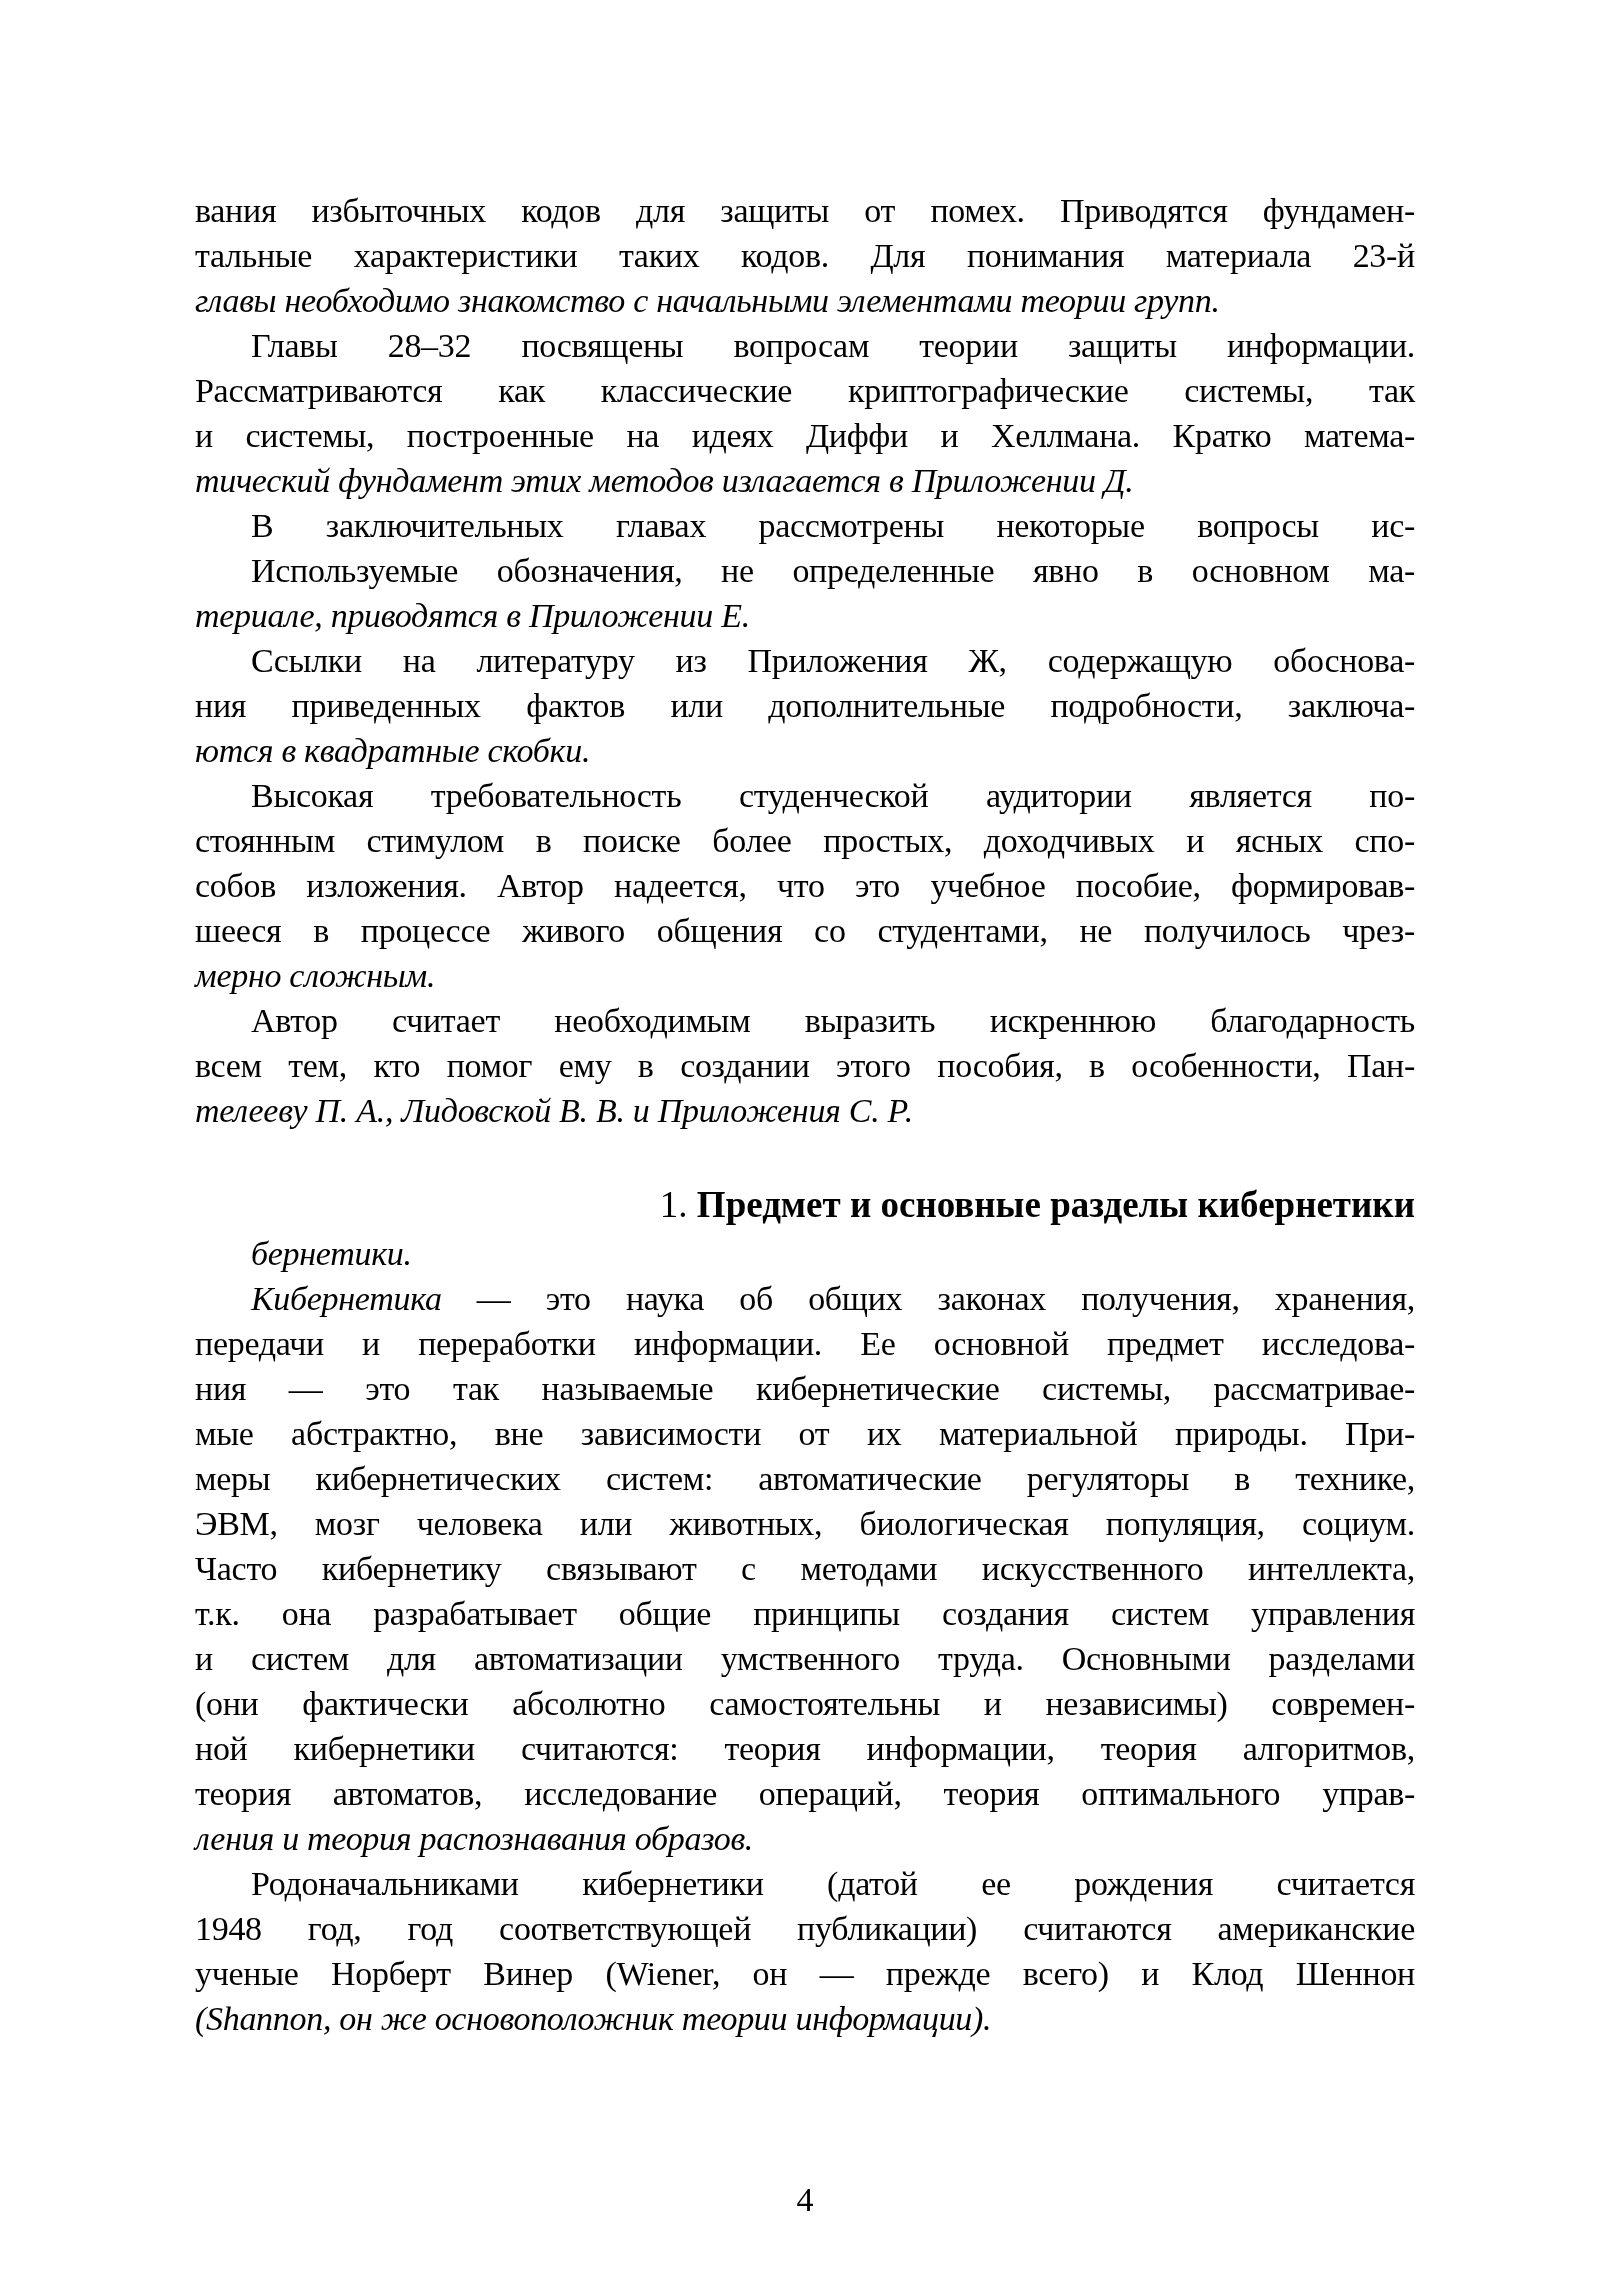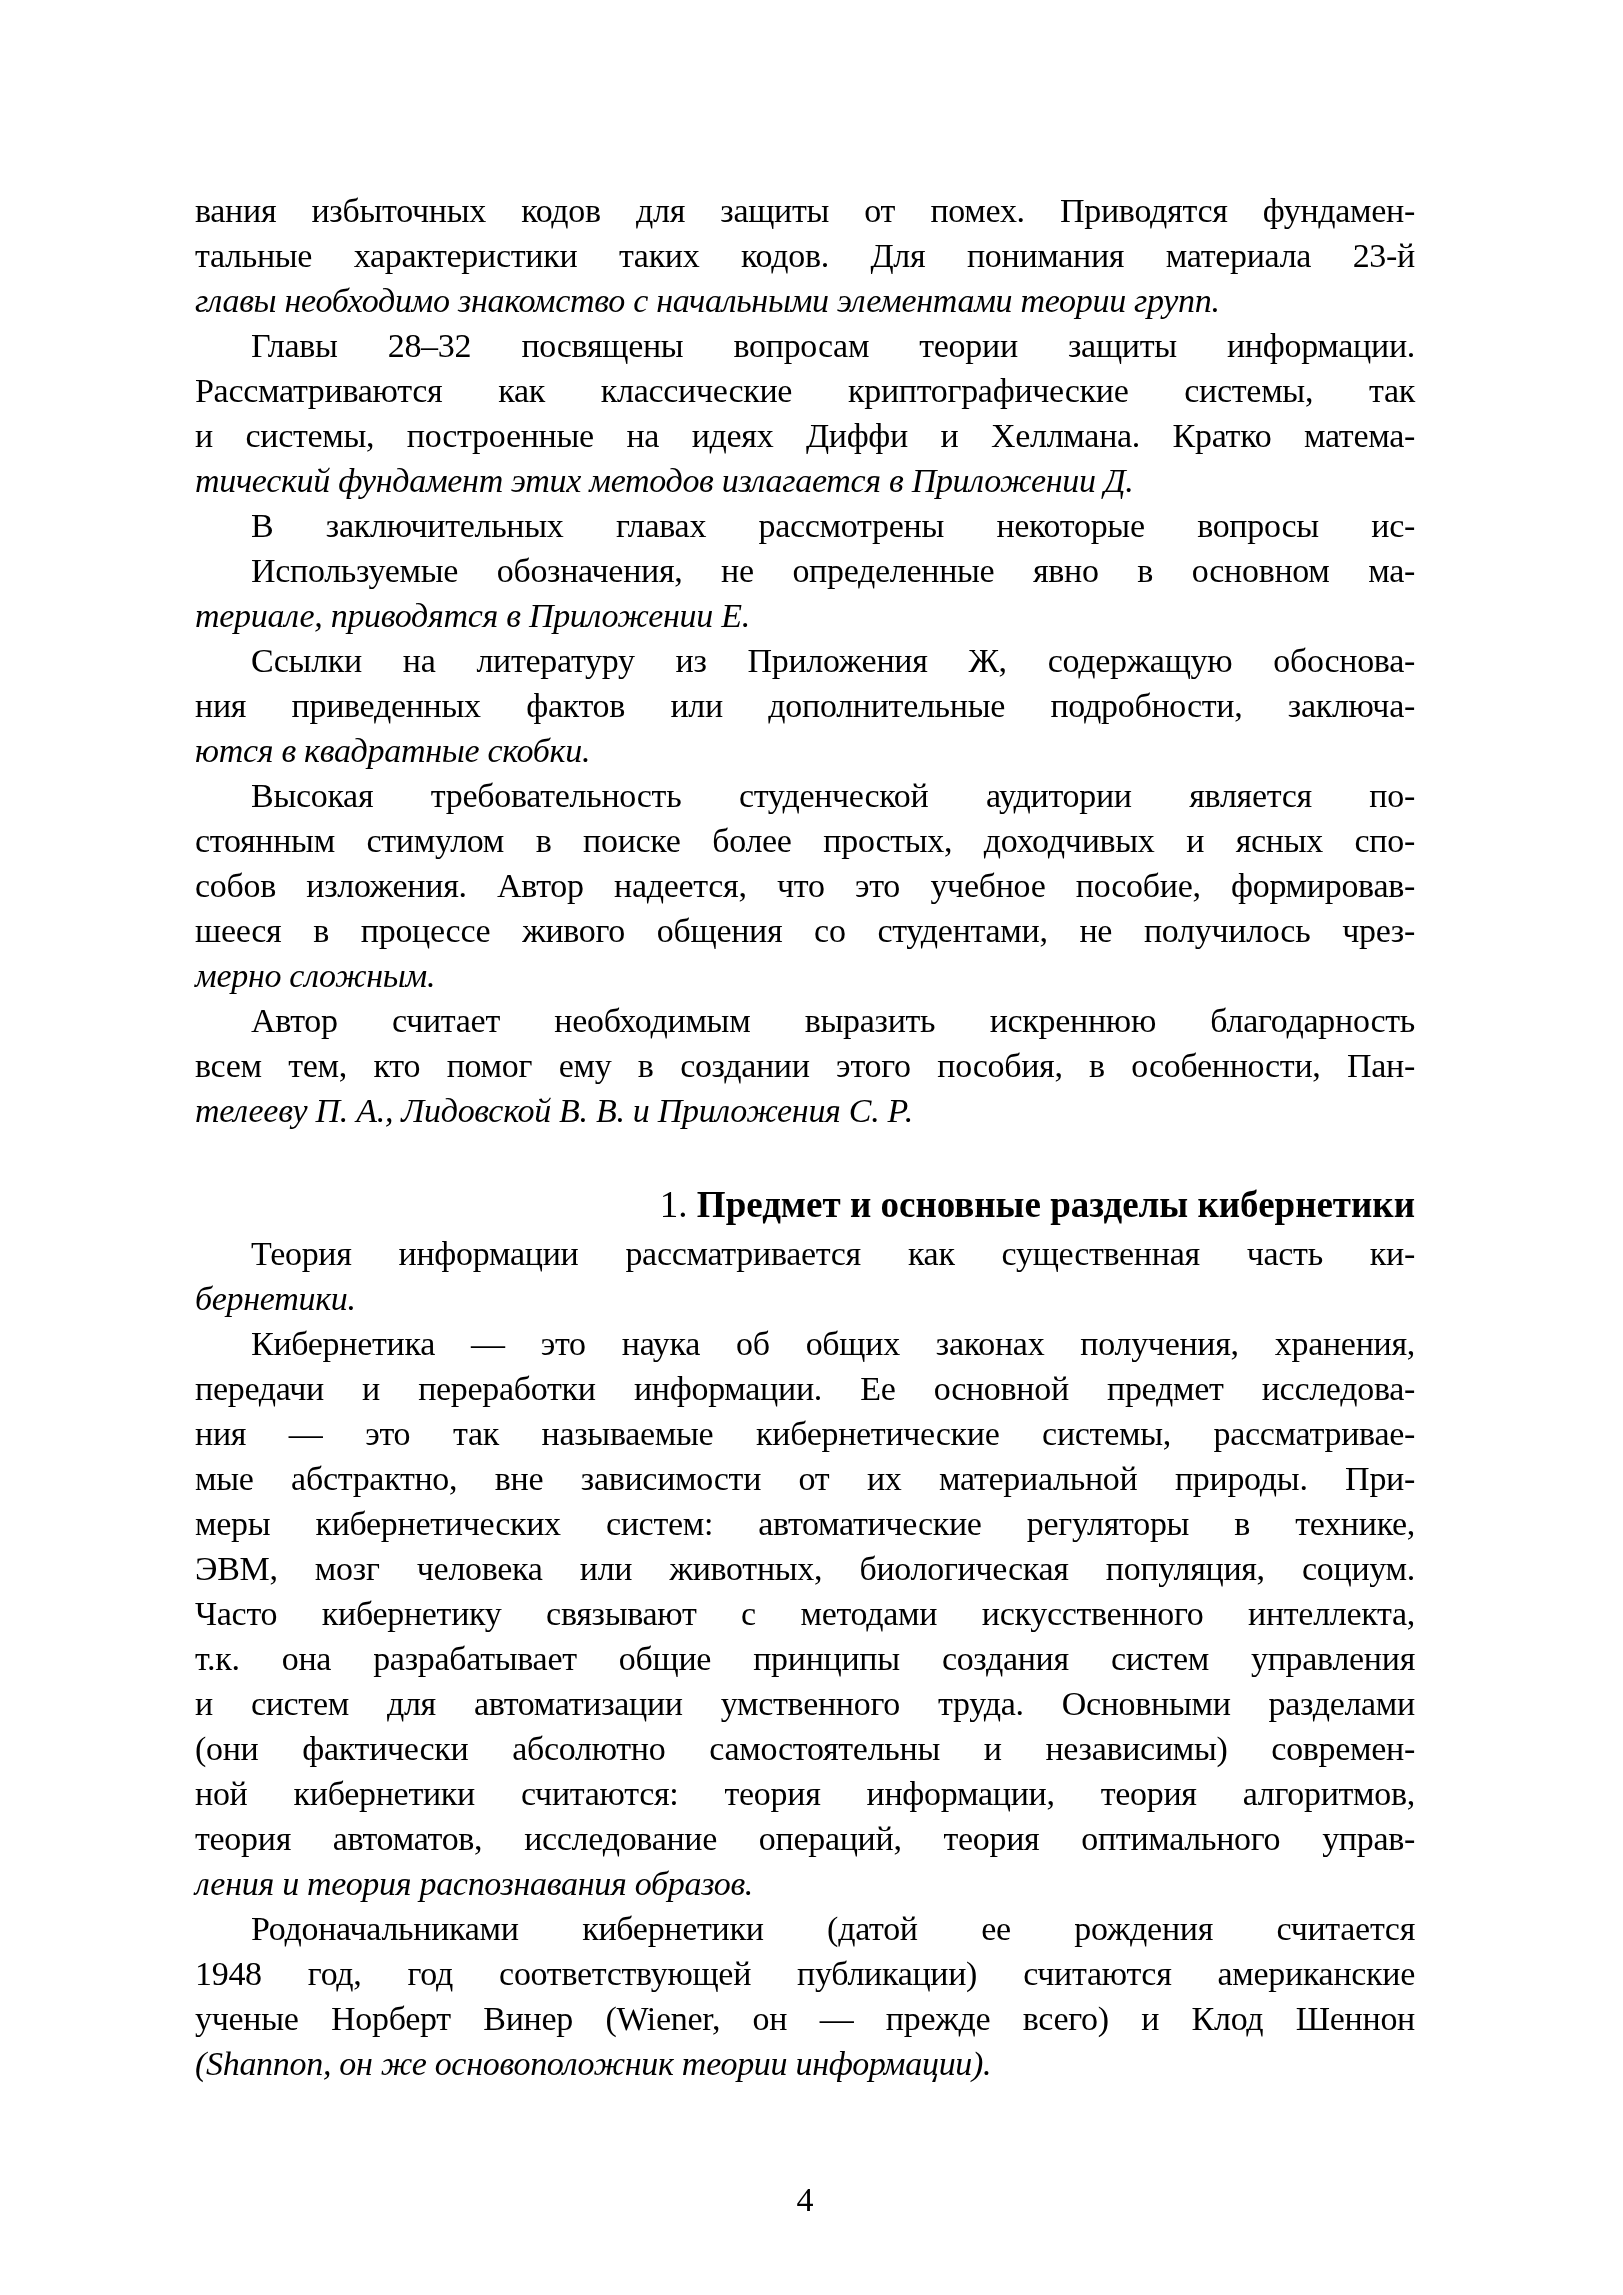--- a/index.html
+++ b/index.html
@@ -27,21 +27,21 @@
   .text-line {
     text-align: justify;
     text-align-last: justify;
     white-space: normal;
   }
   .text-line.last {
     text-align: left;
     text-align-last: left;
     font-style: italic;
   }
-  .italic-term { }
+  .italic-term { font-style: italic; }
   .heading-block {
     margin-top: 49px;
     margin-bottom: 4px;
     text-align: right;
     font-size: 37px;
     line-height: 45px;
     letter-spacing: 0;
   }
   .heading-number { font-weight: normal; }
   .heading-title { font-weight: bold; }
@@ -90,21 +90,20 @@
         <div class="text-line">шееся в процессе живого общения со студентами, не получилось чрез-</div>
         <div class="text-line last">мерно сложным.</div>
       </div>
       <div class="paragraph indent">
         <div class="text-line">Автор считает необходимым выразить искреннюю благодарность</div>
         <div class="text-line">всем тем, кто помог ему в создании этого пособия, в особенности, Пан-</div>
         <div class="text-line last">телееву П. А., Лидовской В. В. и Приложения С. Р.</div>
       </div>
       <div class="heading-block"><span class="heading-number">1. </span><span class="heading-title">Предмет и основные разделы кибернетики</span></div>
       <div class="paragraph indent">
-        <div class="text-line">Теория информации рассматривается как существенная часть ки-</div>
         <div class="text-line last">бернетики.</div>
       </div>
       <div class="paragraph indent">
         <div class="text-line"><span class="italic-term">Кибернетика</span><span> — это наука об общих законах получения, хранения,</span></div>
         <div class="text-line">передачи и переработки информации. Ее основной предмет исследова-</div>
         <div class="text-line">ния — это так называемые кибернетические системы, рассматривае-</div>
         <div class="text-line">мые абстрактно, вне зависимости от их материальной природы. При-</div>
         <div class="text-line">меры кибернетических систем: автоматические регуляторы в технике,</div>
         <div class="text-line">ЭВМ, мозг человека или животных, биологическая популяция, социум.</div>
         <div class="text-line">Часто кибернетику связывают с методами искусственного интеллекта,</div>

